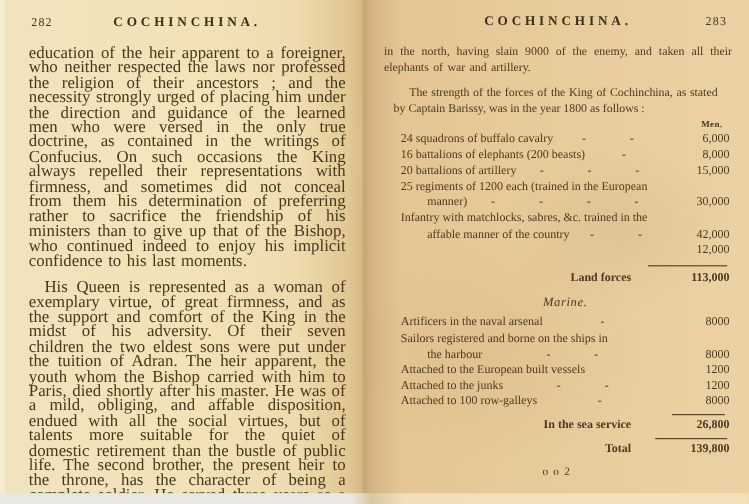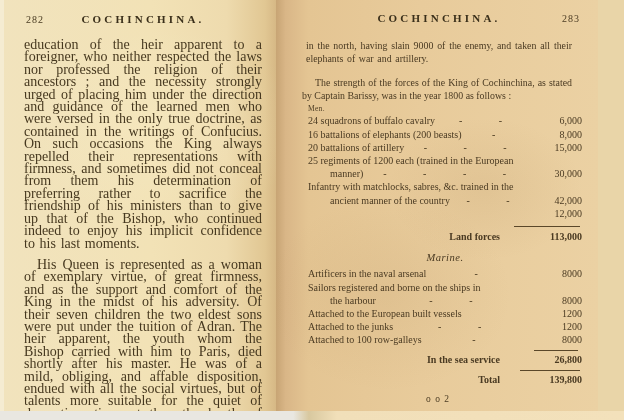--- a/index.html
+++ b/index.html
@@ -5,21 +5,21 @@
   html,body{margin:0;padding:0;}
   body{
     width:624px;height:420px;overflow:hidden;position:relative;
     font-family:"Liberation Serif", serif;
     background:#e9d5a8;
   }
   .spread{position:absolute;inset:0;display:flex;}
 
   
   .page-left{
-    width:276px;height:420px;box-sizing:border-box;position:relative;
+    width:302px;height:420px;box-sizing:border-box;position:relative;
     padding:13px 14px 0 24px;
     color:#46381f;
     background:
       radial-gradient(200px 140px at 60% 30%, rgba(255,245,210,.25), transparent 70%),
       linear-gradient(90deg,#f1e3bd 0,#f2e2b6 55%,#eedbae 82%,#e2c род 0) , 
       linear-gradient(90deg,#f1e3bd 0,#f2e2b6 55%,#eedbae 82%,#e1c why 0);
     background:
       radial-gradient(200px 140px at 60% 30%, rgba(255,245,210,.25), transparent 70%),
       linear-gradient(90deg,#f1e3bd 0,#f2e2b6 55%,#eedbae 82%,#e1c793 96%,#d6b885 100%);
   }
@@ -46,27 +46,27 @@
   .num-right{right:4px;}
   .header .title{
     text-align:center;font-weight:bold;font-size:11px;letter-spacing:3.2px;
     color:#3a2f1a;
   }
 
   
   .bodytext{font-size:14px;line-height:12.4px;text-align:justify;word-spacing:1.2px;}
   .para{margin:0;}
   .para + .para{margin-top:9px;text-indent:13px;}
-  .pr-intro{margin:12px;font-size:9.9px;line-height:12.6px;text-align:justify;word-spacing:1.2px;}
+  .pr-intro{margin:0;font-size:9.9px;line-height:12.6px;text-align:justify;word-spacing:1.2px;}
   .pr-strength{margin:9px 12px 0 8px;text-indent:13px;font-size:9.9px;line-height:12.6px;text-align:justify;}
 
   
   .tables{margin-left:14px;margin-right:2px;font-size:10px;line-height:13.2px;}
   .sec-head{text-align:center;font-style:italic;font-size:10.5px;margin-top:8px;letter-spacing:.5px;}
-  .unit-label{font-size:7.5px;line-height:8px;margin:3px 6px 1px 0;letter-spacing:.3px;}
+  .unit-label{text-align:right;font-size:7.5px;line-height:8px;margin:3px 6px 1px 0;letter-spacing:.3px;font-weight:bold;}
   .trow{display:flex;align-items:baseline;}
   .tlabel{white-space:nowrap;}
   .indent2{padding-left:22px;}
   .tdash{flex:1 1 auto;text-align:center;word-spacing:34px;font-weight:bold;color:#55452a;}
   .tval{width:56px;text-align:right;white-space:nowrap;}
   .rule{height:1px;background:#5a4729;margin-left:auto;}
   .rule-land{width:66px;margin-top:6px;margin-bottom:3px;margin-right:2px;}
   .rule-sea{width:44px;margin-top:3px;margin-bottom:2px;margin-right:4px;}
   .rule-total{width:60px;margin-top:4px;margin-bottom:2px;margin-right:2px;}
   .sumrow{display:flex;justify-content:flex-end;align-items:baseline;font-weight:bold;}
@@ -122,21 +122,21 @@
         <div class="tlabel">25 regiments of 1200 each (trained in the European</div>
         <div class="trow">
           <span class="tlabel indent2">manner)</span>
           <span class="tdash">- - - -</span>
           <span class="tval">30,000</span>
         </div>
       </div>
       <div>
         <div class="tlabel">Infantry with matchlocks, sabres, &amp;c. trained in the</div>
         <div class="trow">
-          <span class="tlabel indent2">ancient manner of the country</span>
+          <span class="tlabel indent2">affable manner of the country</span>
           <span class="tdash">- -</span>
           <span class="tval">42,000</span>
         </div>
       </div>
       <div class="trow">
         <span class="tdash"></span>
         <span class="tval">12,000</span>
       </div>
 
       <div class="rule rule-land"></div>

